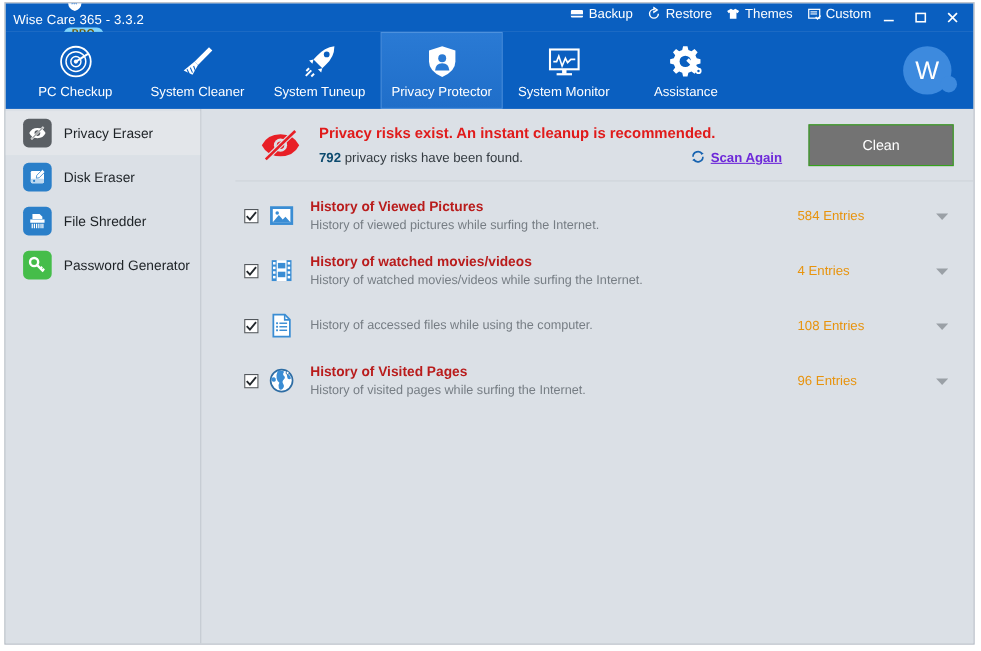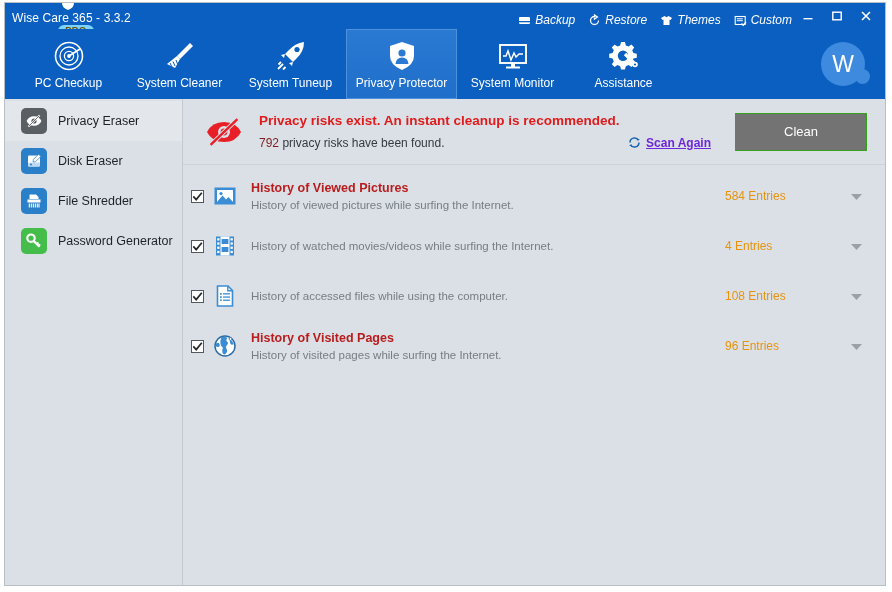--- a/index.html
+++ b/index.html
@@ -45,23 +45,22 @@
     font-size: 9px;
     font-weight: bold;
     letter-spacing: .6px;
     border-radius: 7px;
     padding: 0 7px 2px 7px;
     line-height: 10px;
   }
   .title-right {
     margin-left: auto;
     display: flex;
-    align-items: flex-end;
+    align-items: flex-start;
     padding-right: 6px;
-    font-style: italic;
   }
   .hdr-link {
     display: flex;
     align-items: center;
     color: #ffffff;
     font-size: 12px;
     margin-left: 13px;
     cursor: default;
     white-space: nowrap;
   }
@@ -124,20 +123,21 @@
     border-radius: 50%;
     background: #3d8ade;
   }
 
   
   .body {
     flex: 1 1 auto;
     display: flex;
     background: #dbe0e6;
     min-height: 0;
+    gap: 31px;
   }
 
   
   .sidebar {
     width: 178px;
     flex: 0 0 178px;
     border-right: 1px solid #c3c9d0;
     box-sizing: border-box;
     padding-top: 2px;
   }
@@ -180,21 +180,21 @@
   .banner-ico svg { display:block; }
   .banner-texts { margin-left: 12px; flex: 1 1 auto; min-width: 0; }
   .banner-title {
     color: #e01b1b;
     font-size: 13.5px;
     font-weight: bold;
     margin-bottom: 8px;
     white-space: nowrap;
   }
   .banner-sub { font-size: 12px; color: #333a40; white-space: nowrap;}
-  .risk-count { color: #7f1d1d; font-weight: normal; }
+  .risk-count { color: #0c4a6e; font-weight: bold; }
   .scan-again {
     display: flex;
     color: #6d28d9;
     font-size: 12px;
     font-weight: bold;
     margin-right: 24px;
     align-self: flex-end;
     margin-bottom: 14px;
     cursor: default;
     white-space: nowrap;
@@ -538,20 +538,21 @@
               <rect x="4.2" y="8.4" width="2.3" height="2.3" fill="#ffffff"></rect>
               <rect x="4.2" y="12.6" width="2.3" height="2.3" fill="#ffffff"></rect>
               <rect x="4.2" y="16.8" width="2.3" height="2.3" fill="#ffffff"></rect>
               <rect x="17.5" y="4.2" width="2.3" height="2.3" fill="#ffffff"></rect>
               <rect x="17.5" y="8.4" width="2.3" height="2.3" fill="#ffffff"></rect>
               <rect x="17.5" y="12.6" width="2.3" height="2.3" fill="#ffffff"></rect>
               <rect x="17.5" y="16.8" width="2.3" height="2.3" fill="#ffffff"></rect>
             </svg>
           </div>
           <div class="row-texts">
+            <div class="row-title">History of watched movies/videos</div>
             <div class="row-desc">History of watched movies/videos while surfing the Internet.</div>
           </div>
           <div class="row-count">4 Entries</div>
           <div class="row-arrow">
             <svg width="13" height="9" viewBox="0 0 13 9">
                 <path d="M1 2 L12 2 L6.5 8 Z" fill="#9aa0a6"></path>
               </svg>
           </div>
         </div>
 

